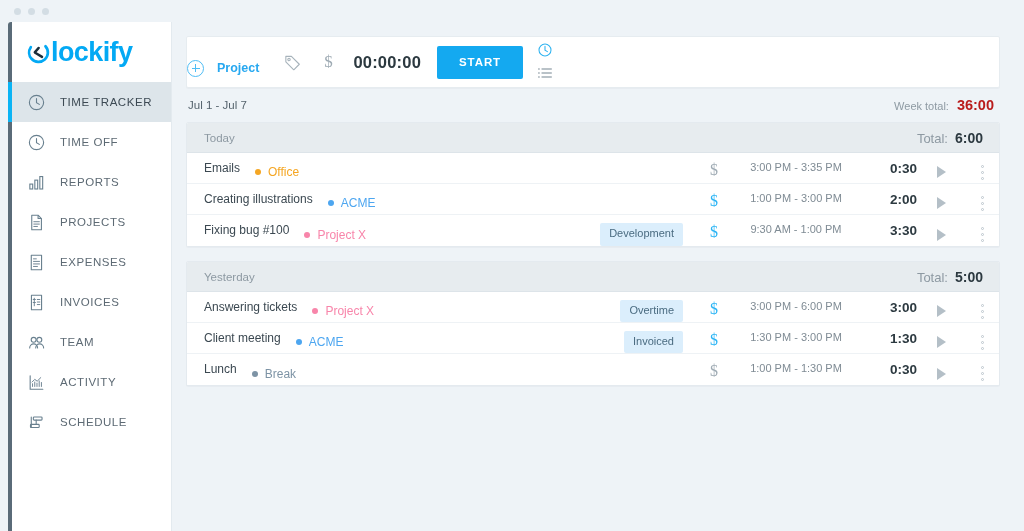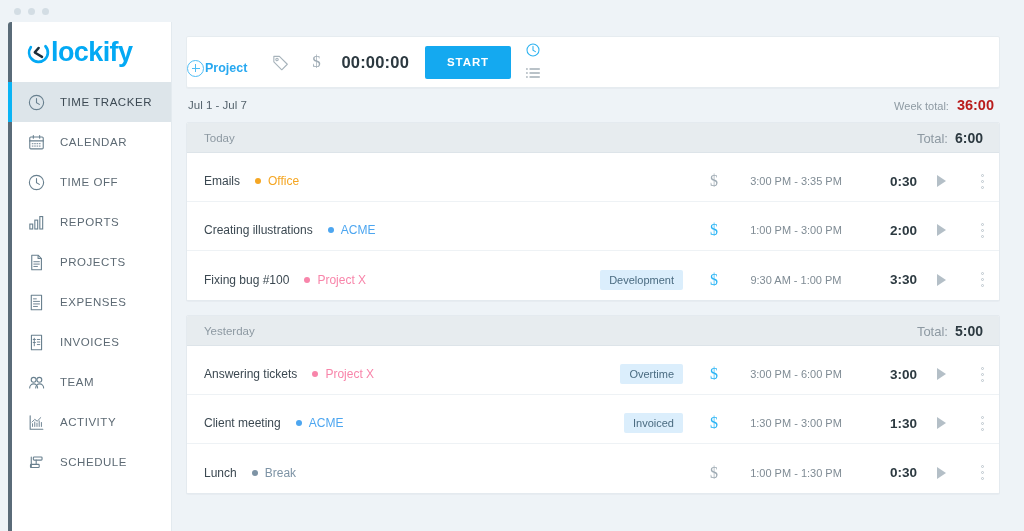--- a/index.html
+++ b/index.html
@@ -155,21 +155,21 @@
 
   .timer-right {
     display: flex;
     align-items: center;
     gap: 0;
     padding-right: 0;
   }
   .project-btn {
     display: flex;
     align-items: center;
-    gap: 1px;
+    gap: 13px;
     color: #27a8f0;
     font-size: 12.5px;
     font-weight: bold;
     cursor: pointer;
     padding: 0 14px 0 0;
     margin-top: 12px;
   }
   .plus-circle {
     width: 17px; height: 17px;
     border: 1.3px solid #4fbdf5;
@@ -264,23 +264,22 @@
     justify-content: space-between;
     padding: 0 16px 0 17px;
     border-bottom: 1px solid #dde4e9;
   }
   .day-title { font-size: 11.5px; color: #8d99a2; }
   .day-total-wrap { display: flex; align-items: baseline; gap: 7px; }
   .day-total-label { font-size: 13px; color: #8d99a2; }
   .day-total-value { font-size: 14px; font-weight: bold; color: #2c3940; }
 
   .entry {
-    height: 49px;
-    display: flex;
-    align-items: center;
+    height: 31px;
+    display: flex;
     padding: 8px 0 0 17px;
     border-bottom: 1px solid #eef2f5;
     background: #ffffff;
   }
   .entry:last-child { border-bottom: none; }
 
   .entry-desc {
     font-size: 12px;
     color: #3b4851;
     white-space: nowrap;
@@ -390,30 +389,20 @@
       <div class="nav-item active">
         <span class="nav-icon">
           <svg width="19" height="19" viewBox="0 0 24 24" fill="none" stroke="currentColor" stroke-width="1.4">
             <circle cx="12" cy="12" r="9"></circle>
               <path d="M12 7v5.2l3.6 2.2" stroke-linecap="round"></path>
           </svg>
         </span>
         <span class="nav-label">TIME TRACKER</span>
       </div>
 
-      <div class="nav-item">
-        <span class="nav-icon">
-          <svg width="19" height="19" viewBox="0 0 24 24" fill="none" stroke="currentColor" stroke-width="1.4">
-            <rect x="3.5" y="5" width="17" height="15" rx="1.4"></rect>
-              <path d="M3.5 10h17M8 3.2v3.4M16 3.2v3.4" stroke-linecap="round"></path>
-            <path d="M6.6 13.5h1M9.6 13.5h1M12.6 13.5h1M15.6 13.5h1M6.6 16.5h1M9.6 16.5h1M12.6 16.5h1M15.6 16.5h1" stroke-width="1.2" stroke-linecap="round"></path>
-          </svg>
-        </span>
-        <span class="nav-label">CALENDAR</span>
-      </div>
 
 
       <div class="nav-item">
         <span class="nav-icon">
           <svg width="19" height="19" viewBox="0 0 24 24" fill="none" stroke="currentColor" stroke-width="1.4">
             <circle cx="12" cy="12" r="9"></circle>
               <path d="M12 7v5.2l3.6 2.2" stroke-linecap="round"></path>
           </svg>
         </span>
         <span class="nav-label">TIME OFF</span>

